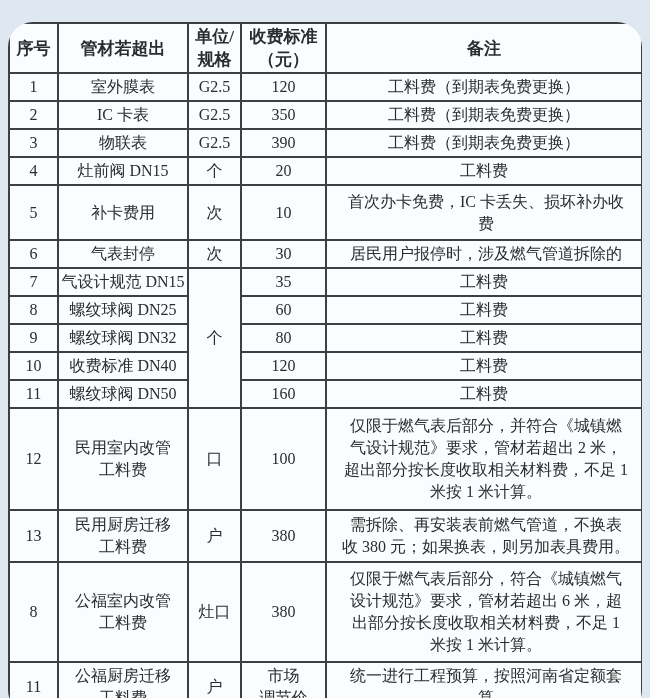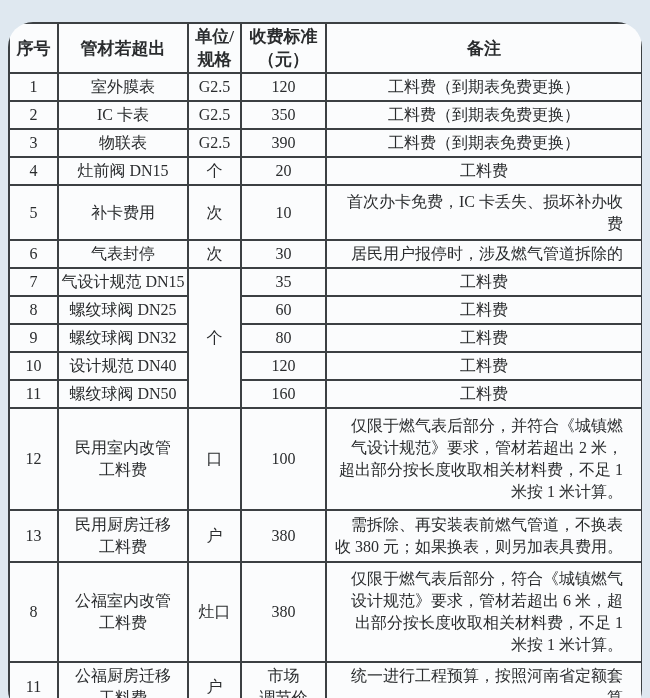--- a/index.html
+++ b/index.html
@@ -29,21 +29,21 @@
   th,td{
     border:2px solid var(--border);
     background:var(--cell-bg);
     text-align:center;vertical-align:middle;
     white-space:pre-line;
     padding:1px 2px;
     font-size:16px;line-height:22px;
     font-weight:normal;
   }
   thead th{font-size:17px;font-weight:600;line-height:23px;}
-  td.note-left{text-align:right;padding-left:5px;padding-right:18px;}
+  td.note-left{text-align:center;padding-left:5px;padding-right:1px;}
   tr.h50{height:50px}
   tr.h28{height:28px}
   tr.h55{height:55px}
   tr.h102{height:102px}
   tr.h52{height:52px}
   tr.h100{height:100px}
   tr.h49{height:49px}
   tr.partial{height:20px}
   tr.partial td{border-top:2px solid var(--border);}
 </style>
@@ -128,21 +128,21 @@
       <td>工料费</td>
     </tr>
     <tr class="h28">
       <td>9</td>
       <td>螺纹球阀 DN32</td>
       <td>80</td>
       <td>工料费</td>
     </tr>
     <tr class="h28">
       <td>10</td>
-      <td>设计规范 DN40</td>
+      <td>收费标准 DN40</td>
       <td>120</td>
       <td>工料费</td>
     </tr>
     <tr class="h28">
       <td>11</td>
       <td>螺纹球阀 DN50</td>
       <td>160</td>
       <td>工料费</td>
     </tr>
     <tr class="h102">

